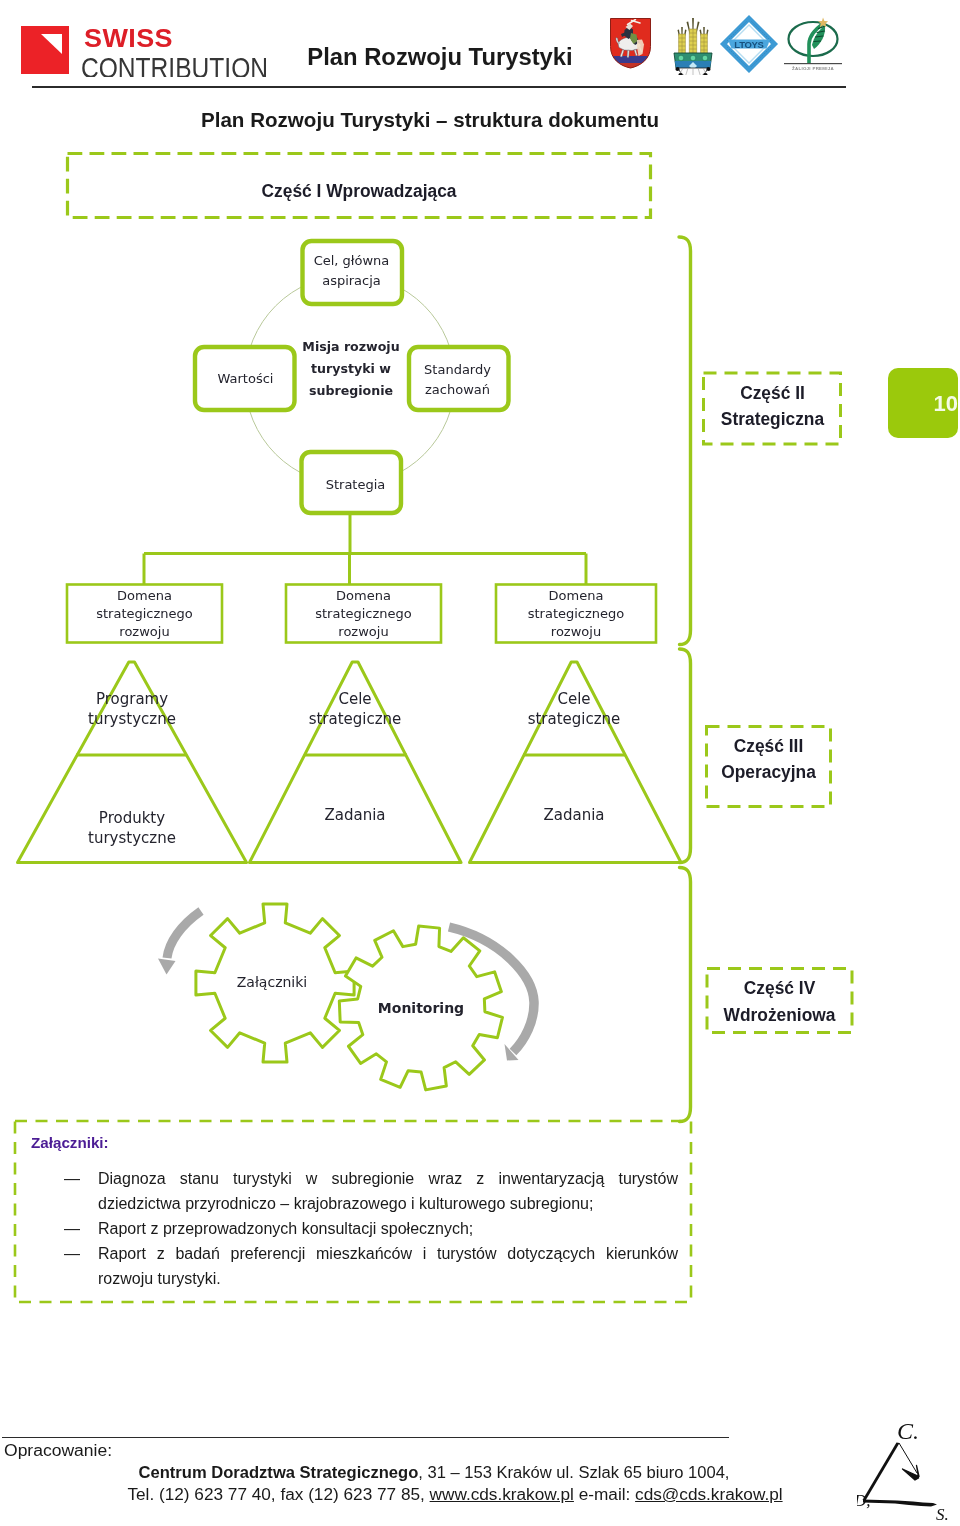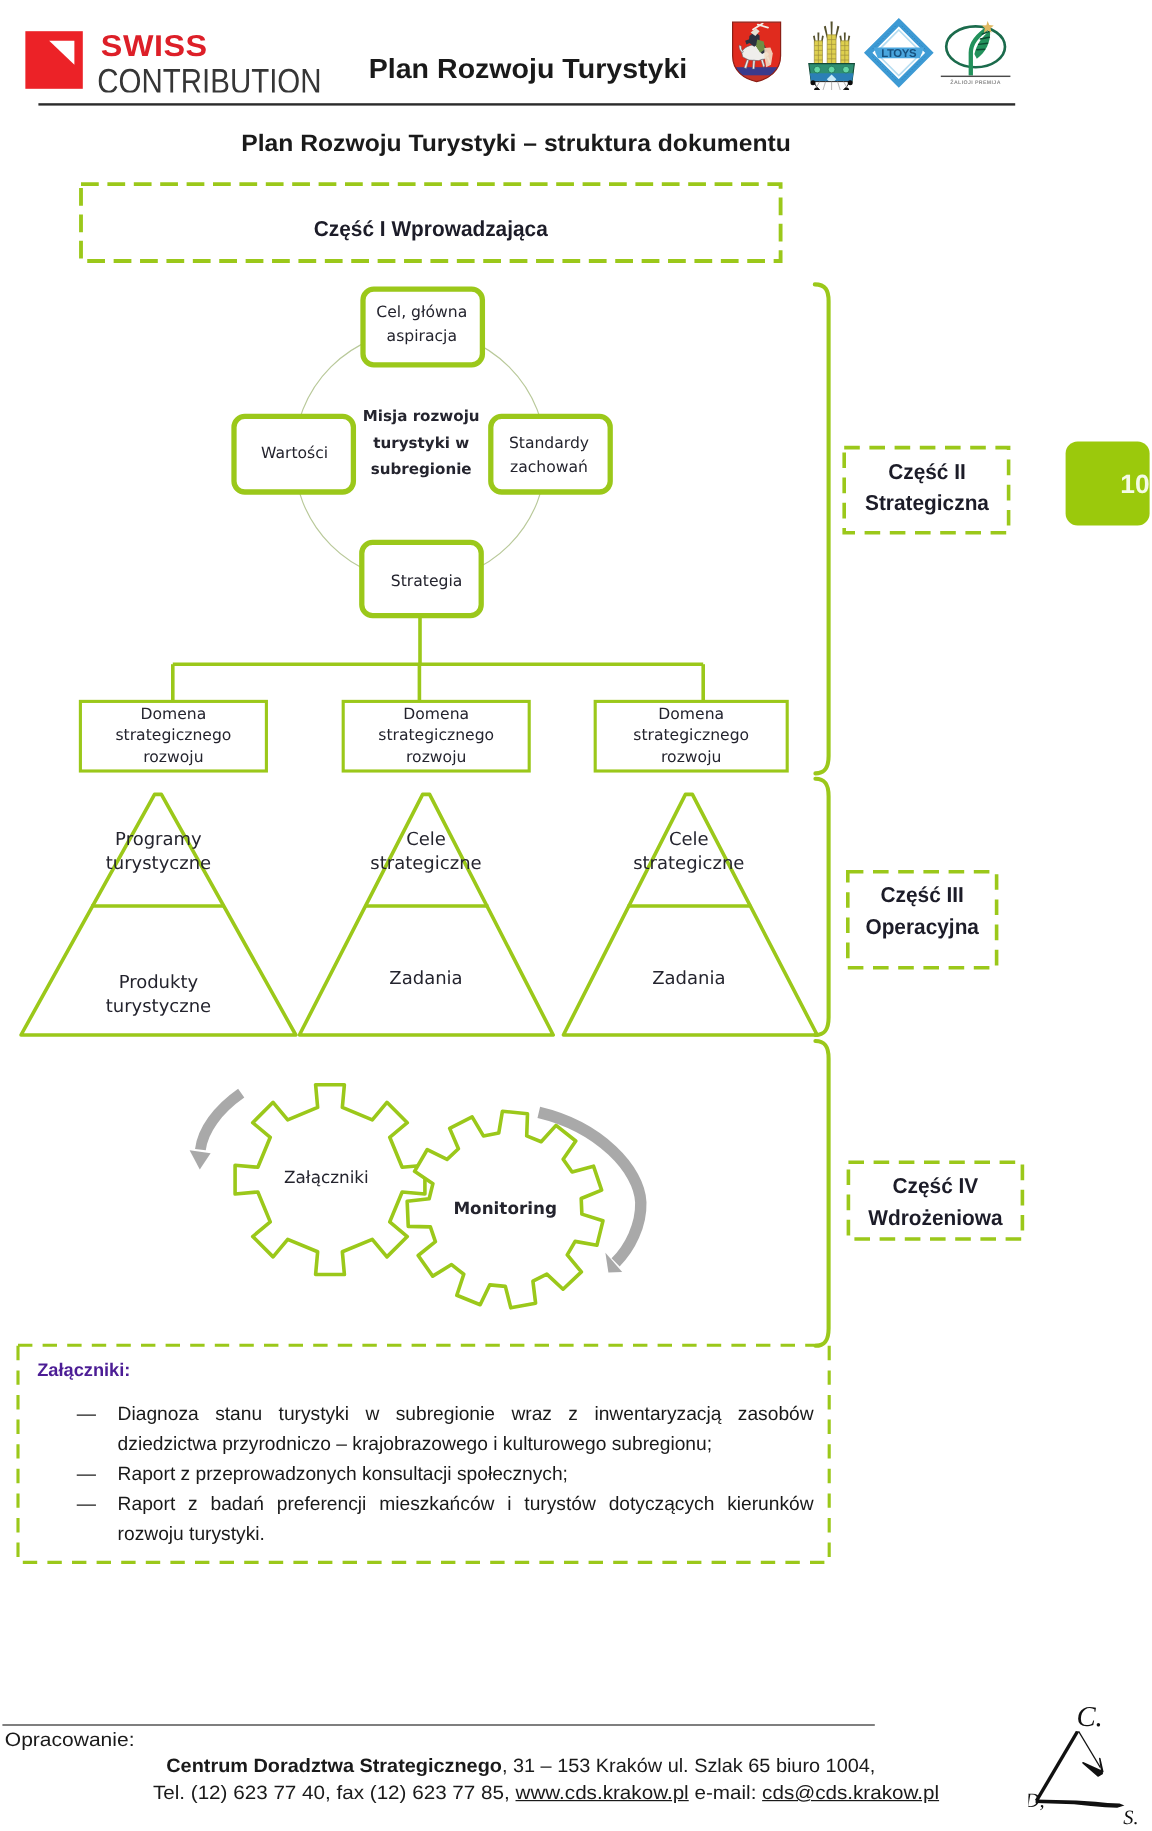--- a/index.html
+++ b/index.html
@@ -253,21 +253,21 @@
 
 <div class="abs dlabel" style="left:212px;top:974px;width:120px;font-size:14px;">Załączniki</div>
 <div class="abs dlabel" style="left:361px;top:1000px;width:120px;font-size:14px;font-weight:bold;">Monitoring</div>
 
 <div class="abs plabel" style="left:704px;top:380px;width:137px;line-height:26px;transform-origin:68.5px 50%;">Część II<br>Strategiczna</div>
 <div class="abs plabel" style="left:706px;top:733px;width:125px;line-height:26px;transform-origin:62.5px 50%;">Część III<br>Operacyjna</div>
 <div class="abs plabel" style="left:707px;top:975px;width:145px;line-height:27px;transform-origin:72.5px 50%;">Część IV<br>Wdrożeniowa</div>
 
 <div class="abs" style="left:31px;top:1134px;font-size:15.2px;font-weight:700;color:#4c1d95;white-space:nowrap;transform:scaleX(1.0);transform-origin:0 50%;"><span>Załączniki:</span></div>
 <div class="abs" id="attachment-list" style="left:64px;top:1166px;width:614px;font-size:16px;color:#1a1a1a;line-height:25px;">
-    <div style="position: relative; padding-left: 34px; text-align: justify;"><span style="position: absolute; left: 0px; top: 0px;">—</span><span>Diagnoza stanu turystyki w subregionie wraz z inwentaryzacją zasobów dziedzictwa przyrodniczo – krajobrazowego i kulturowego subregionu;</span></div>
+    <div style="position: relative; padding-left: 34px; text-align: justify;"><span style="position: absolute; left: 0px; top: 0px;">—</span><span>Diagnoza stanu turystyki w subregionie wraz z inwentaryzacją turystów dziedzictwa przyrodniczo – krajobrazowego i kulturowego subregionu;</span></div>
     <div style="position: relative; padding-left: 34px; text-align: justify;"><span style="position: absolute; left: 0px; top: 0px;">—</span><span>Raport z przeprowadzonych konsultacji społecznych;</span></div>
     <div style="position: relative; padding-left: 34px; text-align: justify;"><span style="position: absolute; left: 0px; top: 0px;">—</span><span>Raport z badań preferencji mieszkańców i turystów dotyczących kierunków rozwoju turystyki.</span></div>
   </div>
 
 <div class="abs" id="page-badge"></div>
 <div class="abs" id="page-badge-num">10</div>
 
 <div class="abs" id="footer-rule"></div>
 <div class="abs" id="footer-op">Opracowanie:</div>
 <svg class="abs" id="cds-logo" viewBox="0 0 100 110">

